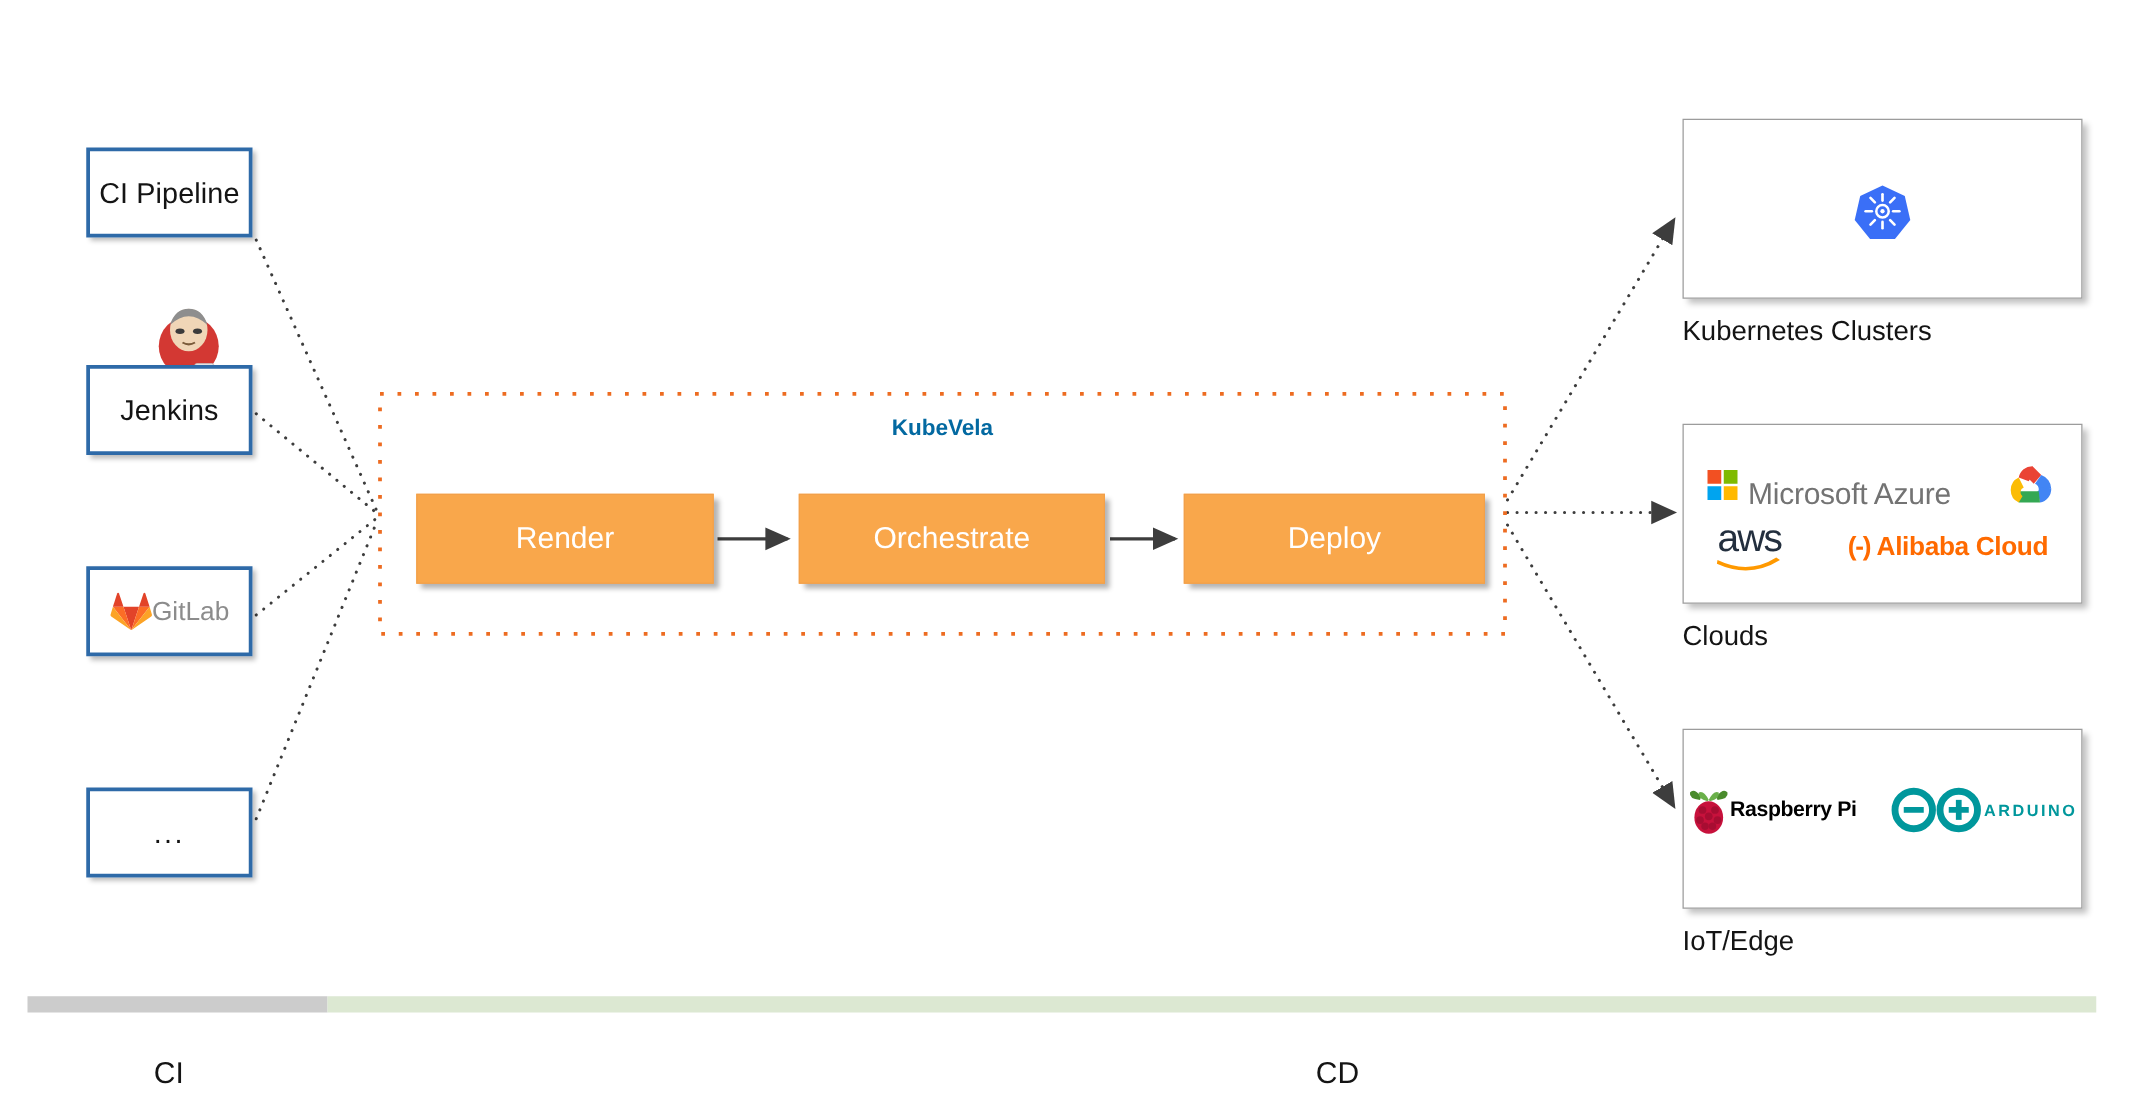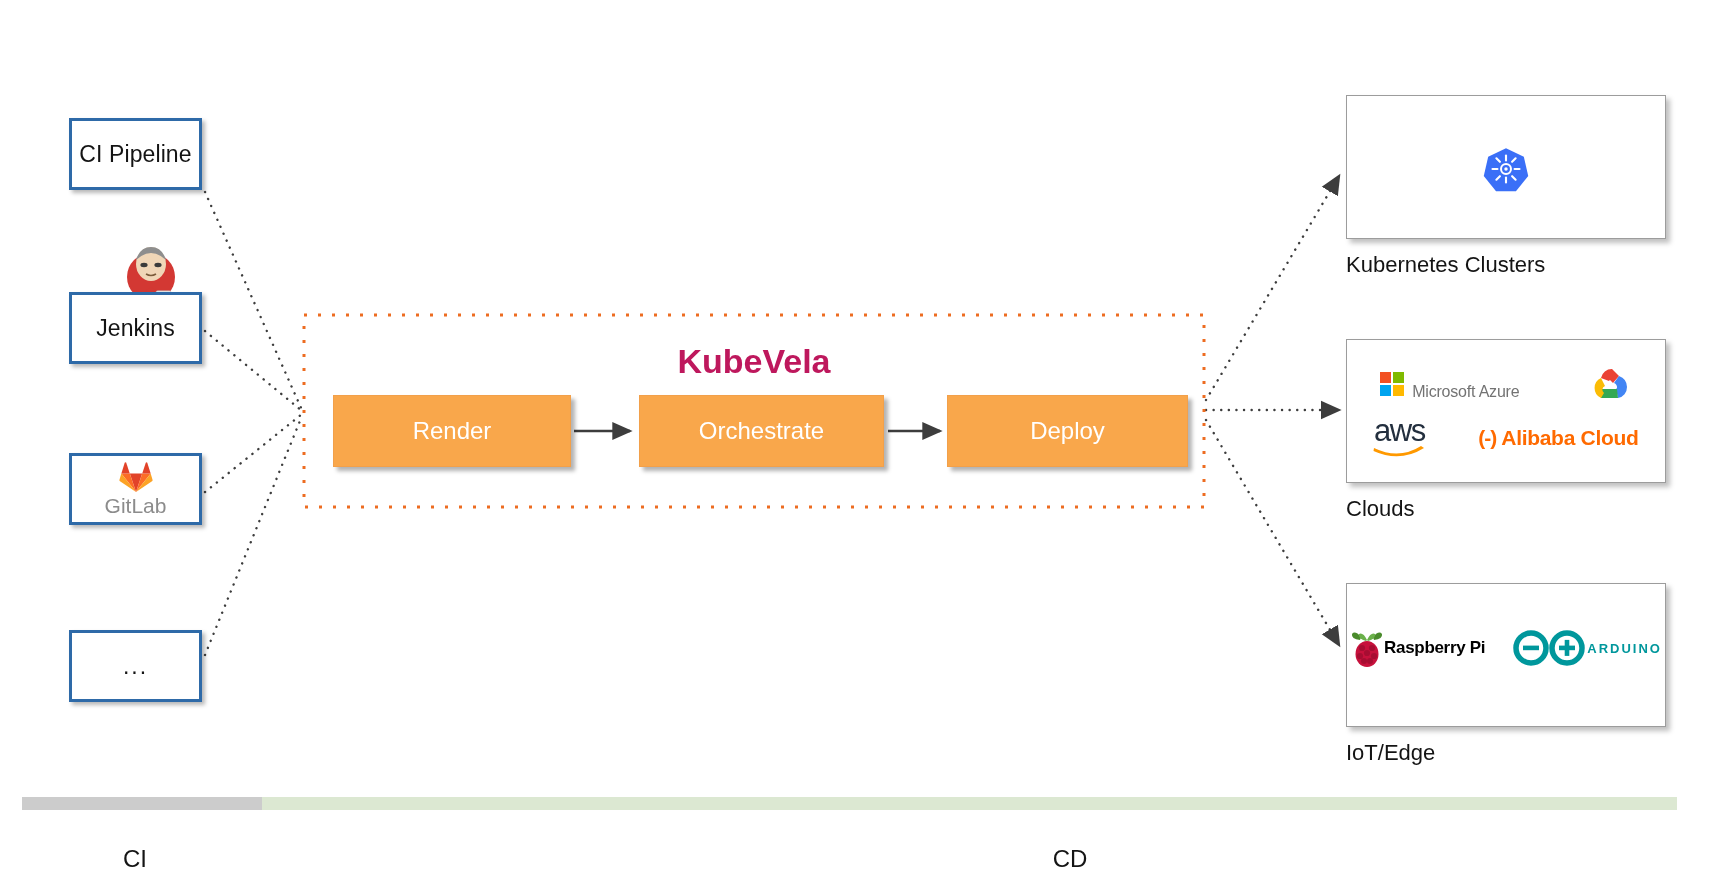--- a/index.html
+++ b/index.html
@@ -70,26 +70,26 @@
     left: 303px;
     top: 314px;
     width: 902px;
     height: 194px;
     box-sizing: border-box;
     background: transparent;
   }
   #kubevela-title {
     position: absolute;
     left: 0;
-    top: 28px;
+    top: 18px;
     width: 100%;
     text-align: center;
-    font-size: 34px;
+    font-size: 18px;
     font-weight: bold;
-    color: #be185d;
+    color: #0369a1;
   }
   .stage {
     position: absolute;
     top: 395px;
     height: 72px;
     background: #F9A74B;
     border: 1px solid #f2a04a;
     box-shadow: 4px 4px 4px rgba(0,0,0,0.30);
     display: flex;
     align-items: center;
@@ -143,21 +143,21 @@
   }
   .ms-squares {
     display: grid;
     grid-template-columns: 11px 11px;
     grid-template-rows: 11px 11px;
     gap: 2px;
     margin-right: 8px;
   }
   .ms-squares i { display: block; width: 11px; height: 11px; }
   .azure-text {
-    font-size: 16px;
+    font-size: 24px;
     color: #737373;
     letter-spacing: -0.2px;
     margin-top: 16px;
   }
   .aws-text {
     font-size: 31px;
     font-weight: normal;
     color: #232F3E;
     letter-spacing: -1.5px;
     line-height: 0.85;
@@ -190,21 +190,20 @@
   }
   .jenkins-mascot {
     position: absolute;
     left: 118px;
     top: 243px;
     width: 66px;
     height: 72px;
   }
   .gitlab-wrap {
     display: flex;
-    flex-direction: column;
     align-items: center;
   }
   .gitlab-text {
     font-size: 21px;
     color: #8C8C8C;
     margin-top: 1px;
   }
 </style>
 </head>
 <body>

